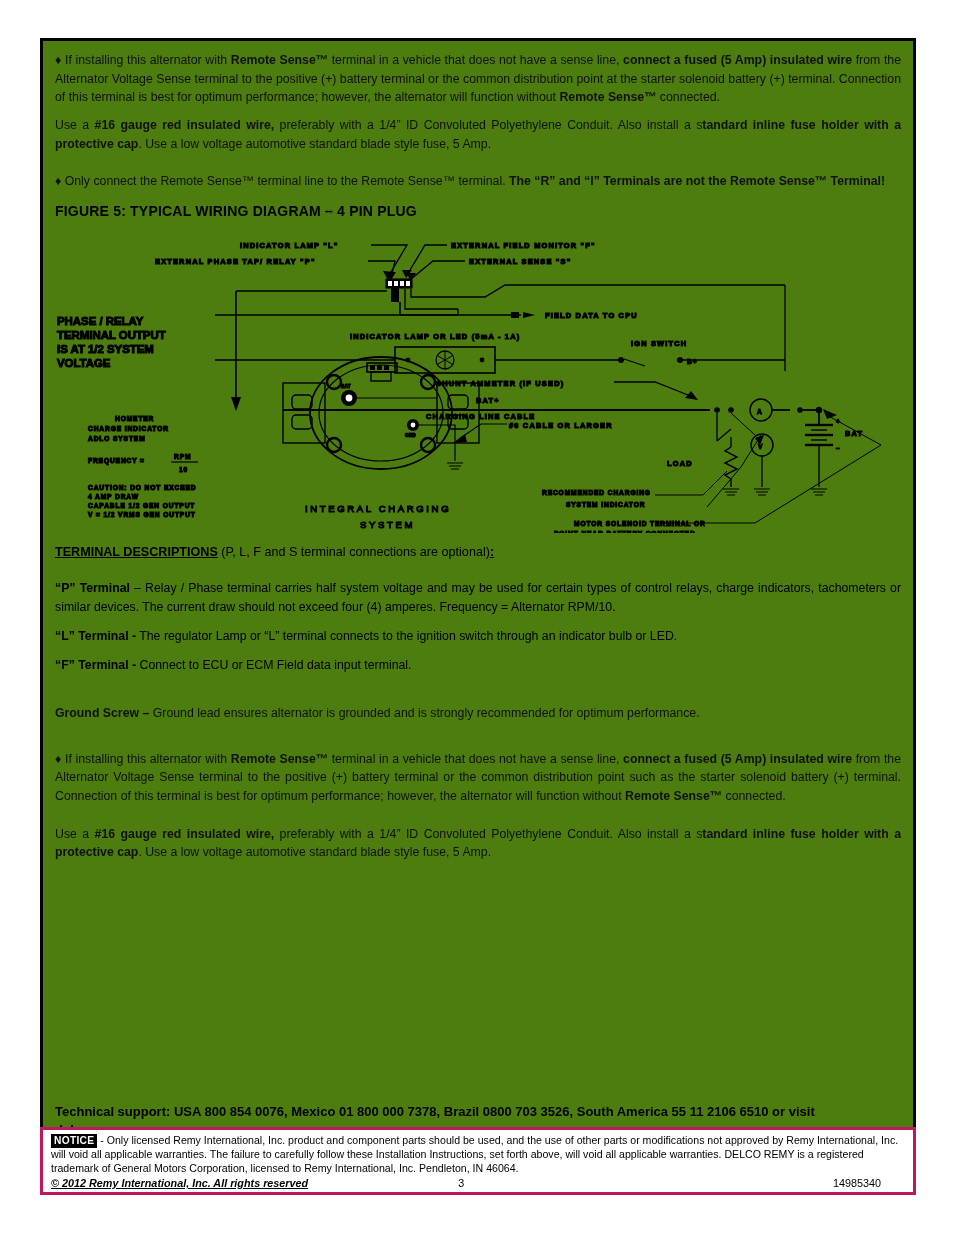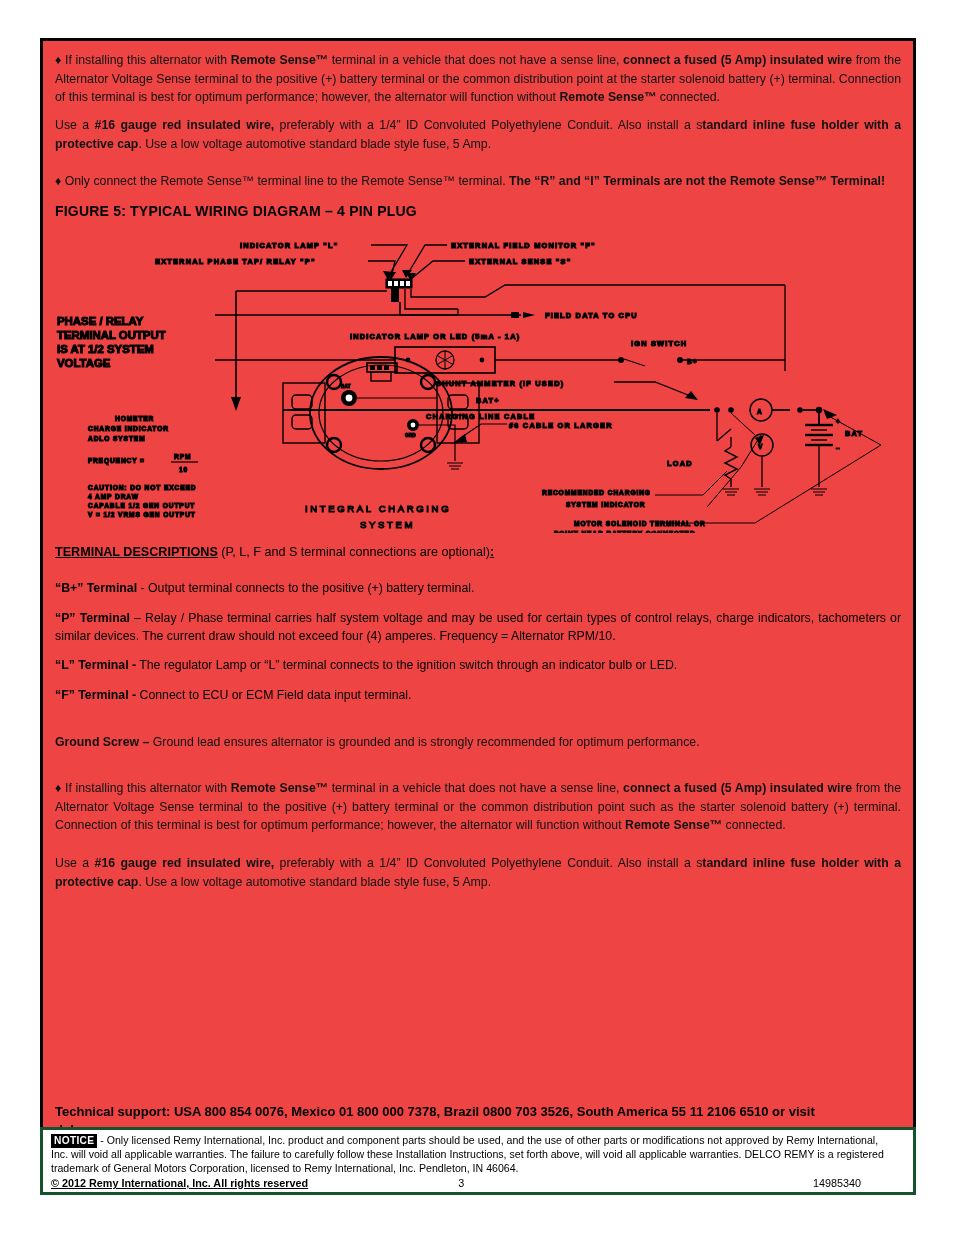--- a/index.html
+++ b/index.html
@@ -16,21 +16,21 @@
     overflow: hidden;
   }
   #page {
     position: absolute;
     left: 40px;
     top: 38px;
     width: 876px;
     height: 1157px;
     border: 3px solid #000;
     box-sizing: border-box;
-    background: #ef4444;
+    background: #4d7c0f;
   }
   .pad {
     padding: 10px 12px 0 12px;
   }
   p.body-text {
     margin: 0 0 9px 0;
     font-size: 12.3px;
     line-height: 1.52;
     text-align: justify;
     color: #111;
@@ -80,23 +80,23 @@
     top: 1062px;
     font-size: 13px;
     font-weight: bold;
     line-height: 1.42;
   }
   .notice-box {
     position: absolute;
     left: -3px;
     right: -3px;
     bottom: -3px;
-    border: 3px solid #14532d;
+    border: 3px solid #be185d;
     box-sizing: border-box;
-    padding: 4px 24px 3px 8px;
+    padding: 4px 4px 3px 8px;
     background: #fff;
   }
   .notice-line {
     font-size: 10.6px;
     line-height: 1.32;
     text-align: left;
   }
   .notice-tag {
     display: inline-block;
     background: #000;
@@ -106,21 +106,21 @@
     padding: 0px 3px;
     letter-spacing: 0.3px;
   }
   .notice-bottom {
     display: flex;
     align-items: flex-end;
     font-size: 10.8px;
     font-weight: bold;
     margin-top: 1px;
   }
-  .copy { text-decoration: underline; }
+  .copy { text-decoration: underline; font-style: italic; }
   .pg-num { margin-left: 150px; font-weight: normal; }
   .doc-num { margin-left: auto; font-weight: normal; padding-right: 28px;}
 
   
   .dtxt { font-family: "Liberation Sans", sans-serif; font-size: 7.4px; font-weight: bold; letter-spacing: 1.2px; fill:#000; }
   .dtxt-sm { font-family: "Liberation Sans", sans-serif; font-size: 6.6px; font-weight: bold; letter-spacing: 0.9px; fill:#000; }
   .dtxt-big { font-family: "Liberation Sans", sans-serif; font-size: 9.6px; letter-spacing: 2.6px; fill:#000; }
   .dtxt-tiny { font-family: "Liberation Sans", sans-serif; font-size: 4.6px; font-weight: bold; letter-spacing:0.2px; fill:#000; }
   .leftnote { font-family: "Liberation Sans", sans-serif; font-size: 11.4px; font-weight: bold; fill:#000; }
 </style>
@@ -321,21 +321,20 @@
           <text class="dtxt-big" x="305" y="305">SYSTEM</text>
         </g>
       </svg>
     </div>
 
     <div class="td-head">
       <span class="ul">TERMINAL DESCRIPTIONS</span><span class="paren"> (P, L, F and S terminal connections are optional)</span><span class="colon">:</span>
     </div>
 
     <div>
-      <p class="term"><span style="font-weight: bold;">“B+” Terminal</span><span> - Output terminal connects to the positive (+) battery terminal.</span></p>
       <p class="term"><span style="font-weight: bold;">“P” Terminal</span><span> – Relay / Phase terminal carries half system voltage and may be used for certain types of control relays, charge indicators, tachometers or similar devices.  The current draw should not exceed four (4) amperes.  Frequency = Alternator RPM/10.</span></p>
       <p class="term"><span style="font-weight: bold;">“L” Terminal -</span><span> The regulator Lamp or “L” terminal connects to the ignition switch through an indicator bulb or LED.</span></p>
       <p class="term"><span style="font-weight: bold;">“F” Terminal -</span><span> Connect to ECU or ECM Field data input terminal.</span></p>
     </div>
 
     <div class="gap-lg"></div>
 
     <p class="body-text nojust"><span style="font-weight: bold;">Ground Screw –</span><span> Ground lead ensures alternator is grounded and is strongly recommended for optimum performance.</span></p>
 
     <div class="gap-lg"></div>

